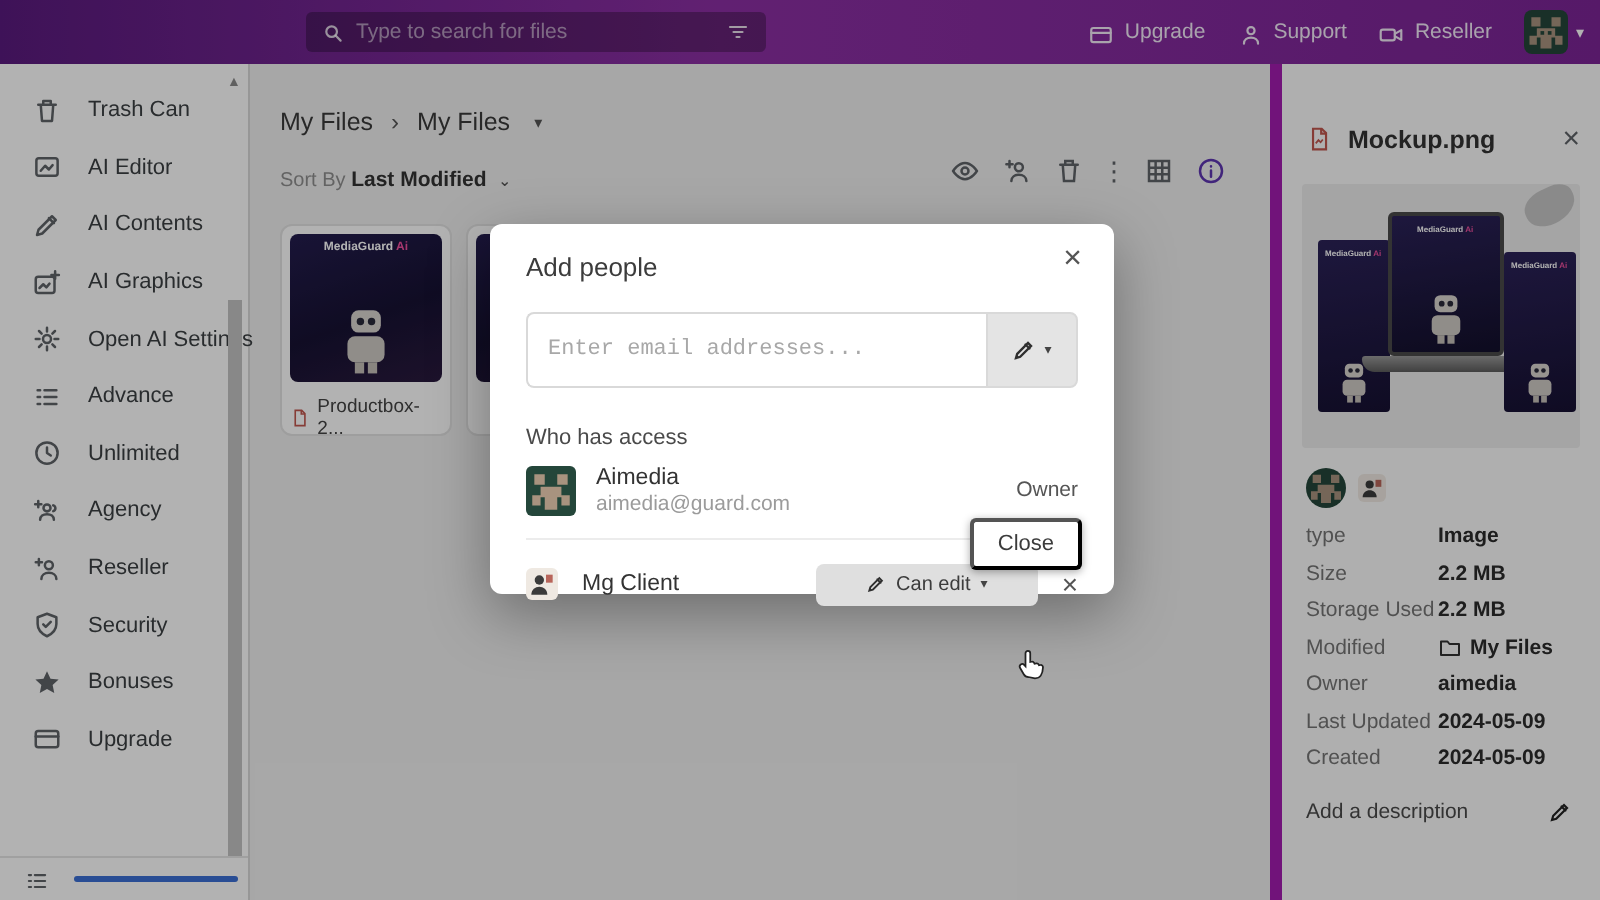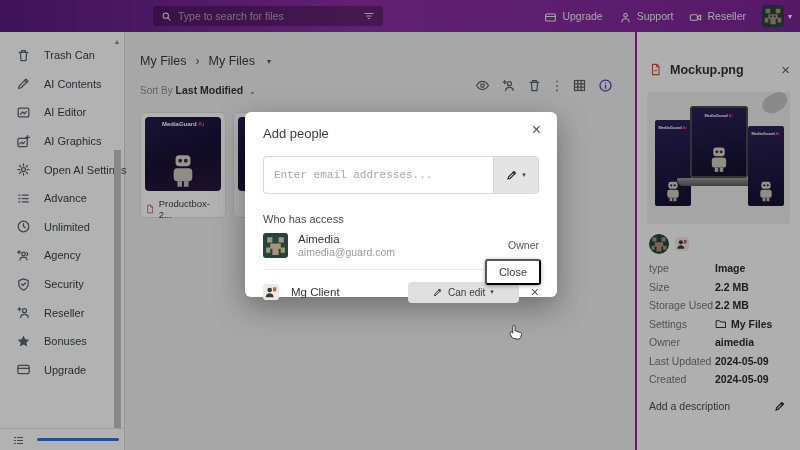--- a/index.html
+++ b/index.html
@@ -50,21 +50,21 @@
   .cards { position:absolute; left:15px; top:80px; display:flex; gap:7px; }
   .card { width:86px; height:106px; background:#fff; border:1px solid #e2e2e2; border-radius:6px; padding:4px; }
   .thumb { height:74px; border-radius:4px; background:linear-gradient(160deg,#241d4e 0%,#171233 55%,#2a1a3e 100%); position:relative; overflow:hidden; display:flex; align-items:flex-end; justify-content:center; }
   .thumb-brand { position:absolute; top:4px; left:0; right:0; text-align:center; font-size:6px; font-weight:700; color:#fff; }
   .thumb-brand i { font-style:normal; color:#ef4f9e; }
   .card-label { margin-top:7px; display:flex; align-items:center; justify-content:center; gap:4px; }
   .card-label .f-icon { width:10px; height:12px; }
   .card-label span { font-size:9.5px; color:#444; }
 
   
-  .details { position:absolute; left:635px; top:32px; width:165px; height:418px; background:#fbfbfb; border-left:2px solid #a21caf; }
+  .details { position:absolute; left:635px; top:32px; width:165px; height:418px; background:#fbfbfb; border-left:6px solid #a21caf; }
   .d-header { position:absolute; left:12px; right:10px; top:30px; display:flex; align-items:center; gap:8px; }
   .d-header .f-icon { width:13px; height:15px; }
   .d-name { font-size:12.5px; font-weight:600; color:#333; flex:1; }
   .d-close { font-size:15px; color:#5f6368; line-height:1; }
   .d-preview { position:absolute; left:10px; right:10px; top:60px; height:132px; background:#ececec; border-radius:2px; overflow:hidden; }
   .mp-poster { position:absolute; background:linear-gradient(170deg,#2b2258,#161132); border-radius:2px; display:flex; flex-direction:column; align-items:center; }
   .mp-brand { font-size:5px; font-weight:700; color:#fff; margin-top:4px; white-space:nowrap; transform:scale(.8); }
   .mp-brand i { font-style:normal; color:#ef4f9e; }
   .mp-left { left:8px; top:28px; width:36px; height:86px; }
   .mp-right { left:101px; top:34px; width:36px; height:80px; }
@@ -177,33 +177,33 @@
        <span class="s-icon">
             <svg viewBox="0 0 24 24" fill="none" stroke="currentColor" stroke-width="2" stroke-linecap="round" stroke-linejoin="round">
               <path d="M5 7h14M9 7V4h6v3M7 7l1 13h8l1-13"></path>
             </svg>
           </span>
        <span class="s-label">Trash Can</span>
      </div>
         <div class="side-item">
        <span class="s-icon">
             <svg viewBox="0 0 24 24" fill="none" stroke="currentColor" stroke-width="2" stroke-linecap="round" stroke-linejoin="round">
-              <path d="M13.5 6.5l4 4M4 20l1.2-4.2L16 5l3 3L8.2 18.8z"></path>
-            </svg>
-          </span>
-       <span class="s-label">AI Contents</span>
-     </div>
-        <div class="side-item">
-       <span class="s-icon">
-            <svg viewBox="0 0 24 24" fill="none" stroke="currentColor" stroke-width="2" stroke-linecap="round" stroke-linejoin="round">
               <rect x="3.5" y="5" width="17" height="14" rx="2"></rect>
               <path d="M7 15l3.5-4 3 3 3-3.5"></path>
             </svg>
           </span>
        <span class="s-label">AI Editor</span>
+     </div>
+        <div class="side-item">
+       <span class="s-icon">
+            <svg viewBox="0 0 24 24" fill="none" stroke="currentColor" stroke-width="2" stroke-linecap="round" stroke-linejoin="round">
+              <path d="M13.5 6.5l4 4M4 20l1.2-4.2L16 5l3 3L8.2 18.8z"></path>
+            </svg>
+          </span>
+       <span class="s-label">AI Contents</span>
      </div>
         <div class="side-item">
        <span class="s-icon">
             <svg viewBox="0 0 24 24" fill="none" stroke="currentColor" stroke-width="2" stroke-linecap="round" stroke-linejoin="round">
               <rect x="3" y="7" width="15" height="13" rx="2"></rect>
               <path d="M18.5 2.5v6M15.5 5.5h6M6 16l3-3 2.5 2.5 2.5-3"></path>
             </svg>
           </span>
        <span class="s-label">AI Graphics</span>
      </div>
@@ -239,35 +239,35 @@
               <path d="M2.5 6.5h5M5 4v5"></path>
               <circle cx="12" cy="9.5" r="2.8"></circle>
               <path d="M6.5 19c0-3 2.5-4.5 5.5-4.5s5.5 1.5 5.5 4.5M17 7.5a2.4 2.4 0 0 1 0 4.6"></path>
             </svg>
           </span>
        <span class="s-label">Agency</span>
      </div>
         <div class="side-item">
        <span class="s-icon">
             <svg viewBox="0 0 24 24" fill="none" stroke="currentColor" stroke-width="2" stroke-linecap="round" stroke-linejoin="round">
-              <path d="M12 3l7.5 2.8v5.4c0 4.8-3.2 7.8-7.5 9.8-4.3-2-7.5-5-7.5-9.8V5.8z"></path>
-              <path d="M9 11.5l2 2 4-4"></path>
-            </svg>
-          </span>
-       <span class="s-label">Security</span>
-     </div>
-        <div class="side-item">
-       <span class="s-icon">
-            <svg viewBox="0 0 24 24" fill="none" stroke="currentColor" stroke-width="2" stroke-linecap="round" stroke-linejoin="round">
               <path d="M3 6.5h5M5.5 4v5"></path>
               <circle cx="13.5" cy="9" r="3.2"></circle>
               <path d="M7.5 20c0-3.2 2.7-5 6-5s6 1.8 6 5"></path>
             </svg>
           </span>
        <span class="s-label">Reseller</span>
+     </div>
+        <div class="side-item">
+       <span class="s-icon">
+            <svg viewBox="0 0 24 24" fill="none" stroke="currentColor" stroke-width="2" stroke-linecap="round" stroke-linejoin="round">
+              <path d="M12 3l7.5 2.8v5.4c0 4.8-3.2 7.8-7.5 9.8-4.3-2-7.5-5-7.5-9.8V5.8z"></path>
+              <path d="M9 11.5l2 2 4-4"></path>
+            </svg>
+          </span>
+       <span class="s-label">Security</span>
      </div>
         <div class="side-item">
        <span class="s-icon">
             <svg viewBox="0 0 24 24">
               <path fill="currentColor" d="M12 2.5l2.8 6 6.5.7-4.8 4.4 1.3 6.4L12 16.8 6.2 20l1.3-6.4L2.7 9.2l6.5-.7z"></path>
             </svg>
           </span>
        <span class="s-label">Bonuses</span>
      </div>
         <div class="side-item">
@@ -456,21 +456,21 @@
             <span>2.2 MB</span>
           </span>
      </div>
         <div class="d-row">
        <span class="k">Storage Used</span>
        <span class="v">
             <span>2.2 MB</span>
           </span>
      </div>
         <div class="d-row">
-       <span class="k">Settings</span>
+       <span class="k">Modified</span>
        <span class="v">
             <svg viewBox="0 0 24 24" fill="none" stroke="currentColor" stroke-width="2" stroke-linecap="round" stroke-linejoin="round">
               <path d="M3 5.5h6.5l2 2.5H21v11H3z"></path>
             </svg>
             <span>My Files</span>
           </span>
      </div>
         <div class="d-row">
        <span class="k">Owner</span>
        <span class="v">

